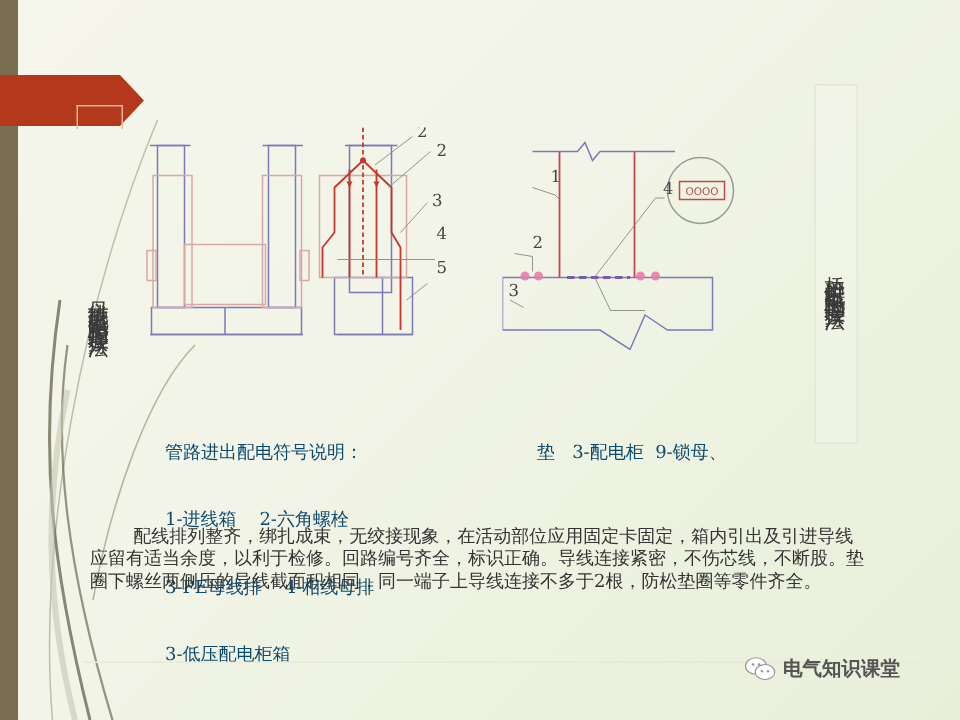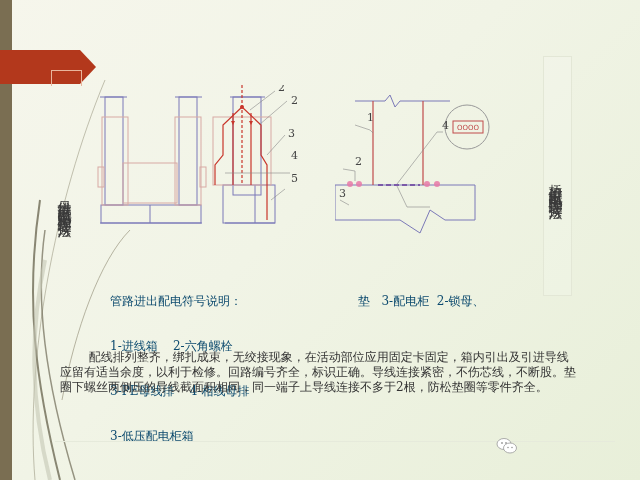--- a/index.html
+++ b/index.html
@@ -154,31 +154,32 @@
 </svg>
 
 <div class="legend legend-left">
   <div>管路进出配电符号说明：</div>
   <div>1-进线箱    2-六角螺栓</div>
   <div>3-PE母线排    4-相线母排</div>
   <div>3-低压配电柜箱</div>
 </div>
 
 <div class="legend legend-right">
-  <div>垫   3-配电柜  2-锁母、</div>
+  <div>垫   3-配电柜  9-锁母、</div>
 </div>
 
 <div class="paragraph">
   <p>配线排列整齐，绑扎成束，无绞接现象，在活动部位应用固定卡固定，箱内引出及引进导线应留有适当余度，以利于检修。回路编号齐全，标识正确。导线连接紧密，不伤芯线，不断股。垫圈下螺丝两侧压的导线截面积相同，同一端子上导线连接不多于2根，防松垫圈等零件齐全。</p>
 </div>
 
 <div class="footer-rule"></div>
 
 <div class="watermark">
   <svg class="wechat-icon" viewBox="0 0 22 18">
     <ellipse cx="8" cy="7" rx="7" ry="5.5" fill="#fff" stroke="#999" stroke-width="0.8"></ellipse>
     <ellipse cx="14" cy="11" rx="6.5" ry="5" fill="#fff" stroke="#999" stroke-width="0.8"></ellipse>
     <circle cx="6" cy="6" r="0.9" fill="#999"></circle>
       <circle cx="10" cy="6" r="0.9" fill="#999"></circle>
     <circle cx="12" cy="10.5" r="0.8" fill="#999"></circle>
       <circle cx="16" cy="10.5" r="0.8" fill="#999"></circle>
   </svg>
+  <span>电气知识课堂</span>
 </div>
 
 </body></html>

